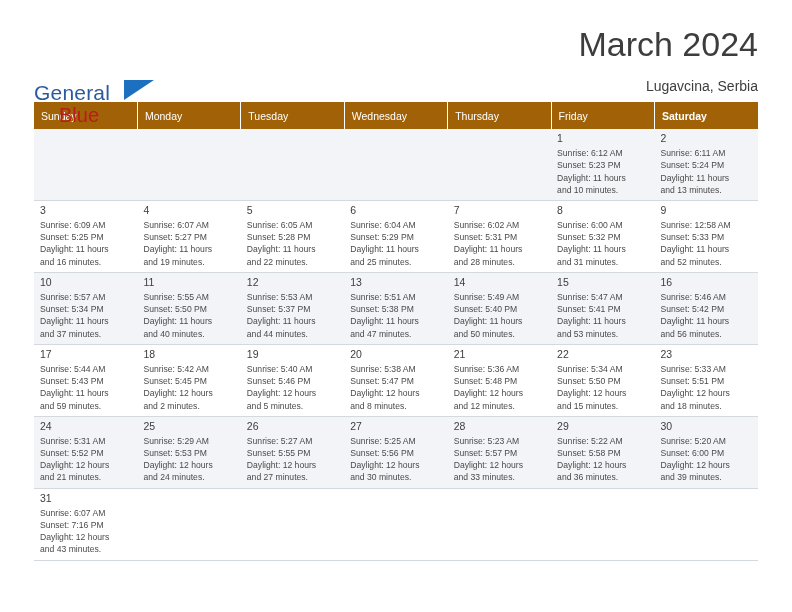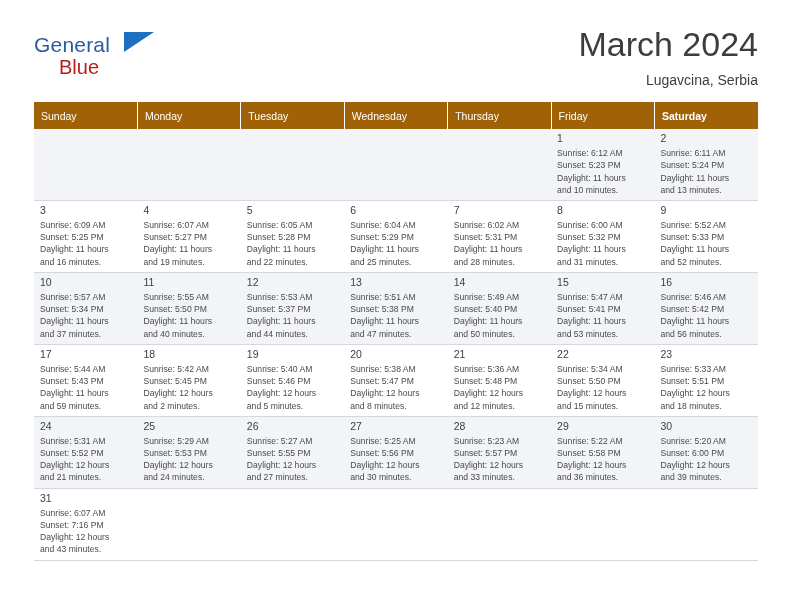--- a/index.html
+++ b/index.html
@@ -28,20 +28,21 @@
     align-items: flex-start;
     justify-content: space-between;
     height: 66px;
   }
   .logo {
     position: relative;
     width: 135px;
     padding-top: 8px;
     line-height: 1;
     user-select: none;
+    margin-top: 48px;
   }
   .logo-general {
     font-size: 21px;
     color: #2b5a9e;
     letter-spacing: .2px;
     font-family: "Liberation Sans", sans-serif;
   }
   .logo-blue {
     display: block;
     font-size: 20px;
@@ -65,21 +66,21 @@
   .cal-title {
     font-size: 34px;
     color: #3d3d3d;
     font-weight: normal;
     line-height: 1.1;
     margin: 0;
   }
   .cal-subtitle {
     font-size: 14px;
     color: #3d3d3d;
-    margin-top: 9px;
+    margin-top: 15px;
   }
 
   
   table.calendar {
     border-collapse: collapse;
     width: 724px;
     table-layout: fixed;
     margin-top: 10px;
   }
   table.calendar th {
@@ -206,21 +207,21 @@
           </td>
           <td>
             <span class="daynum">8</span>
             <span class="info-line">Sunrise: 6:00 AM</span>
             <span class="info-line">Sunset: 5:32 PM</span>
             <span class="info-line">Daylight: 11 hours</span>
             <span class="info-line">and 31 minutes.</span>
           </td>
           <td>
             <span class="daynum">9</span>
-            <span class="info-line">Sunrise: 5:52 AM</span>
+            <span class="info-line">Sunrise: 12:58 AM</span>
             <span class="info-line">Sunset: 5:33 PM</span>
             <span class="info-line">Daylight: 11 hours</span>
             <span class="info-line">and 52 minutes.</span>
           </td>
         </tr>
         <tr class="shaded">
           <td>
             <span class="daynum">10</span>
             <span class="info-line">Sunrise: 5:57 AM</span>
             <span class="info-line">Sunset: 5:34 PM</span>

